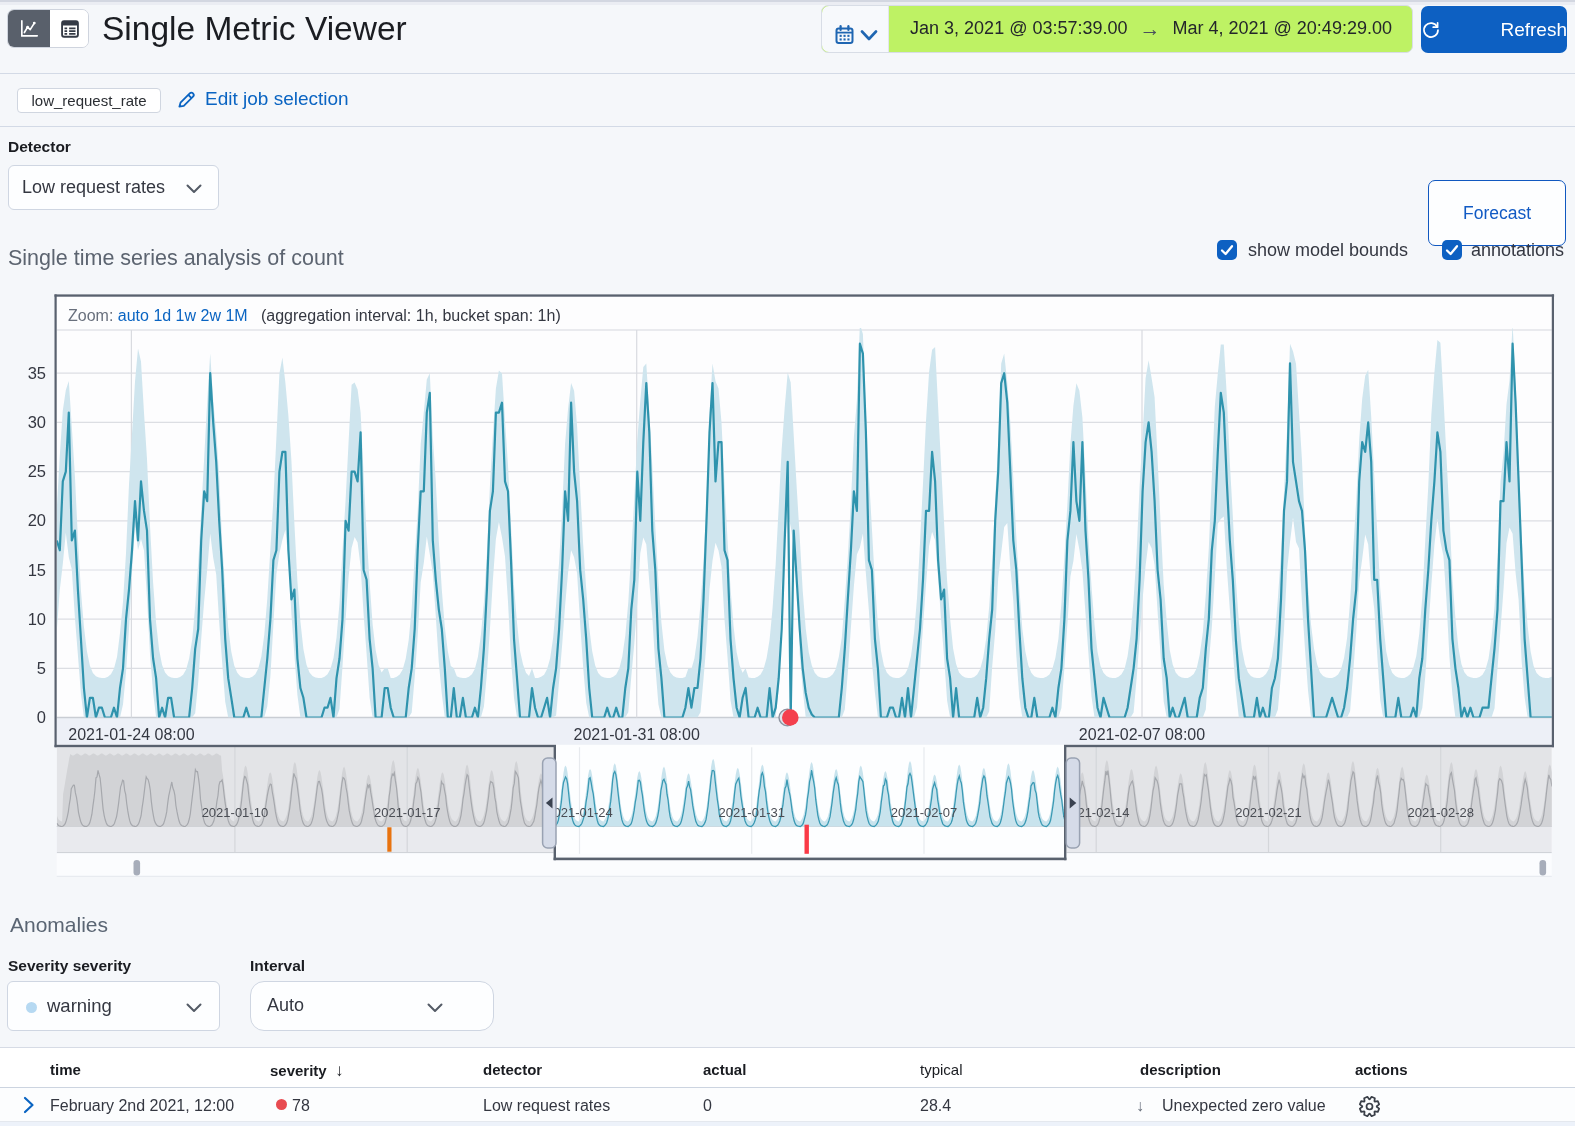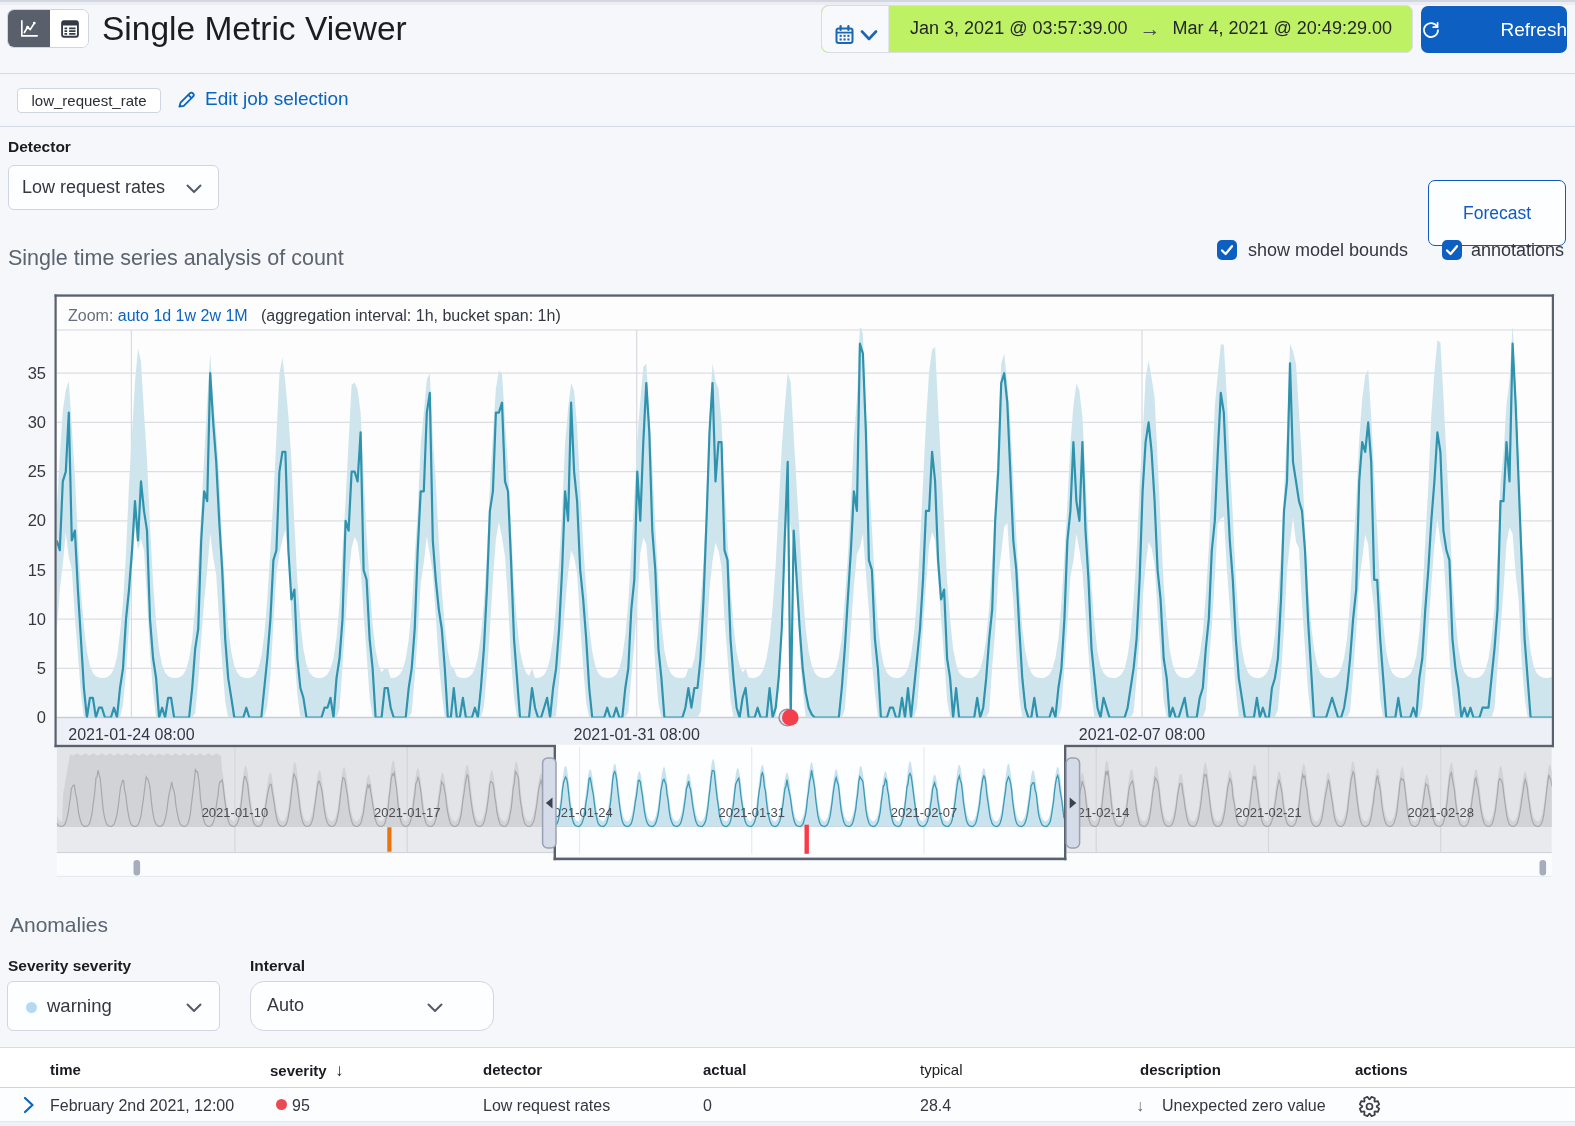--- a/index.html
+++ b/index.html
@@ -230,21 +230,21 @@
 <div class="abs" style="left:703px;top:1061px;font-size:15px;font-weight:bold;color:#1a1c21">actual</div>
 <div class="abs" style="left:920px;top:1061px;font-size:15px;font-weight:normal;color:#1a1c21">typical</div>
 <div class="abs" style="left:1140px;top:1061px;font-size:15px;font-weight:bold;color:#1a1c21">description</div>
 <div class="abs" style="left:1355px;top:1061px;font-size:15px;font-weight:bold;color:#1a1c21">actions</div>
 
 <svg width="16" height="18" viewBox="0 0 16 18" style="position:absolute;left:20px;top:1096px">
     <polyline points="5,2 12.5,9 5,16" fill="none" stroke="#0a64c2" stroke-width="2.2" stroke-linecap="round" stroke-linejoin="round"></polyline>
   </svg>
 <div class="abs" style="left:50px;top:1097px;font-size:16px;color:#343741">February 2nd 2021, 12:00</div>
 <div class="abs" style="left:276px;top:1099px;width:11px;height:11px;border-radius:50%;background:#e84b51"></div>
-<div class="abs" style="left:292px;top:1097px;font-size:16px;color:#343741">95</div>
+<div class="abs" style="left:292px;top:1097px;font-size:16px;color:#343741">78</div>
 <div class="abs" style="left:483px;top:1097px;font-size:16px;color:#343741">Low request rates</div>
 <div class="abs" style="left:703px;top:1097px;font-size:16px;color:#343741">0</div>
 <div class="abs" style="left:920px;top:1097px;font-size:16px;color:#343741">28.4</div>
 <div class="abs" style="left:1136px;top:1097px;font-size:16px;color:#69707d">↓</div>
 <div class="abs" style="left:1162px;top:1097px;font-size:16px;color:#343741">Unexpected zero value</div>
 <svg width="23" height="23" viewBox="0 0 20 20" style="position:absolute;left:1358px;top:1095px">
     <path d="M18.41 11.82 L17.23 14.66 L14.64 14.26 A6.3 6.3 0 0 1 14.26 14.64 L14.66 17.23 L11.82 18.41 L10.27 16.29 A6.3 6.3 0 0 1 9.73 16.29 L8.18 18.41 L5.34 17.23 L5.74 14.64 A6.3 6.3 0 0 1 5.36 14.26 L2.77 14.66 L1.59 11.82 L3.71 10.27 A6.3 6.3 0 0 1 3.71 9.73 L1.59 8.18 L2.77 5.34 L5.36 5.74 A6.3 6.3 0 0 1 5.74 5.36 L5.34 2.77 L8.18 1.59 L9.73 3.71 A6.3 6.3 0 0 1 10.27 3.71 L11.82 1.59 L14.66 2.77 L14.26 5.36 A6.3 6.3 0 0 1 14.64 5.74 L17.23 5.34 L18.41 8.18 L16.29 9.73 A6.3 6.3 0 0 1 16.29 10.27 L18.41 11.82 Z" fill="none" stroke="#3a3f48" stroke-width="1.5" stroke-linejoin="round"></path>
     <circle cx="10" cy="10" r="2.6" fill="none" stroke="#3a3f48" stroke-width="1.5"></circle>
   </svg>
 

